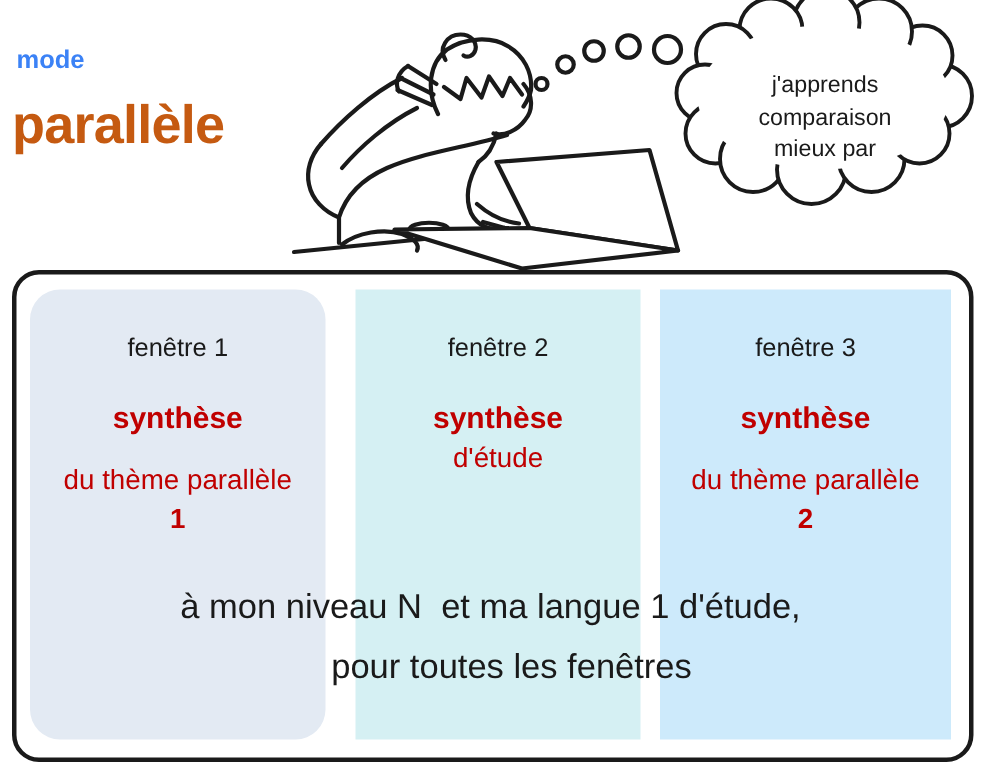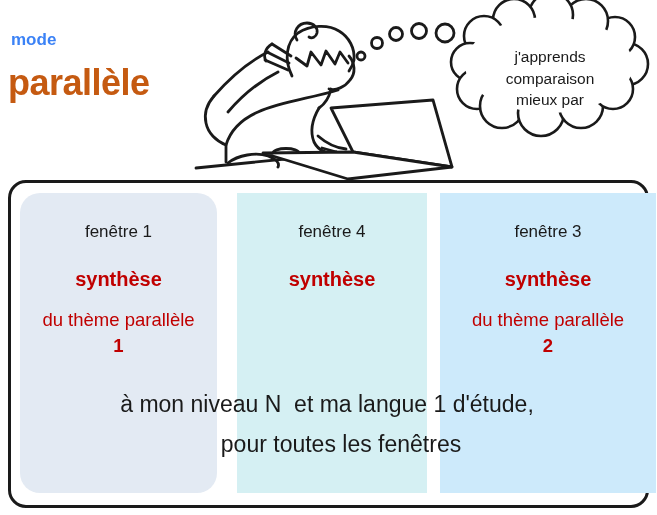--- a/index.html
+++ b/index.html
@@ -40,21 +40,21 @@
     border-radius:18px;
     z-index:1;
   }
   
   .panel{
     position:absolute;top:193px;height:300px;
     z-index:2;text-align:center;
   }
   .panel-1{left:20px;width:197px;background:#e3eaf3;border-radius:20px;}
   .panel-2{left:237px;width:190px;background:#d5f0f3;}
-  .panel-3{left:440px;width:216px;background:#cdeafb;}
+  .panel-3{left:440px;width:194px;background:#cdeafb;}
   .win-name{
     margin-top:28px;font-size:17px;color:#1a1a1a;line-height:22px;
   }
   .win-synthese{
     margin-top:24px;font-size:20px;font-weight:bold;color:#c00000;line-height:24px;
   }
   .win-theme1{
     margin-top:17px;font-size:18.5px;color:#c00000;line-height:24px;
   }
   .win-theme2{
@@ -137,22 +137,23 @@
   </div>
 
   <div class="panel panel-1 bold-line2">
     <div class="win-name">fenêtre 1</div>
     <div class="win-synthese">synthèse</div>
     <div class="win-theme1">du thème parallèle</div>
     <div class="win-theme2">1</div>
   </div>
 
   <div class="panel panel-2">
-    <div class="win-name">fenêtre 4</div>
+    <div class="win-name">fenêtre 2</div>
     <div class="win-synthese">synthèse</div>
+    <div class="win-theme2">d'étude</div>
   </div>
 
   <div class="panel panel-3 bold-line2">
     <div class="win-name">fenêtre 3</div>
     <div class="win-synthese">synthèse</div>
     <div class="win-theme1">du thème parallèle</div>
     <div class="win-theme2">2</div>
   </div>
 
   <div class="footer-text">

